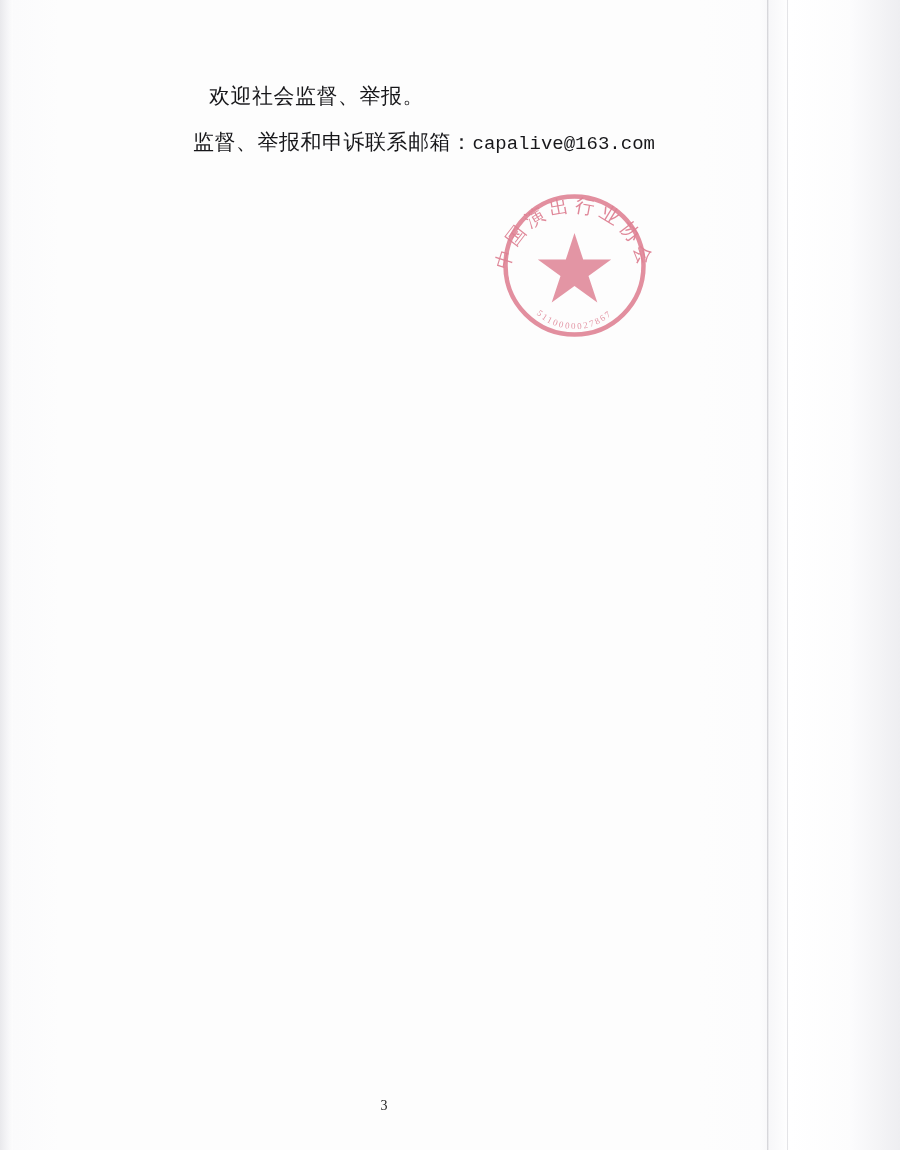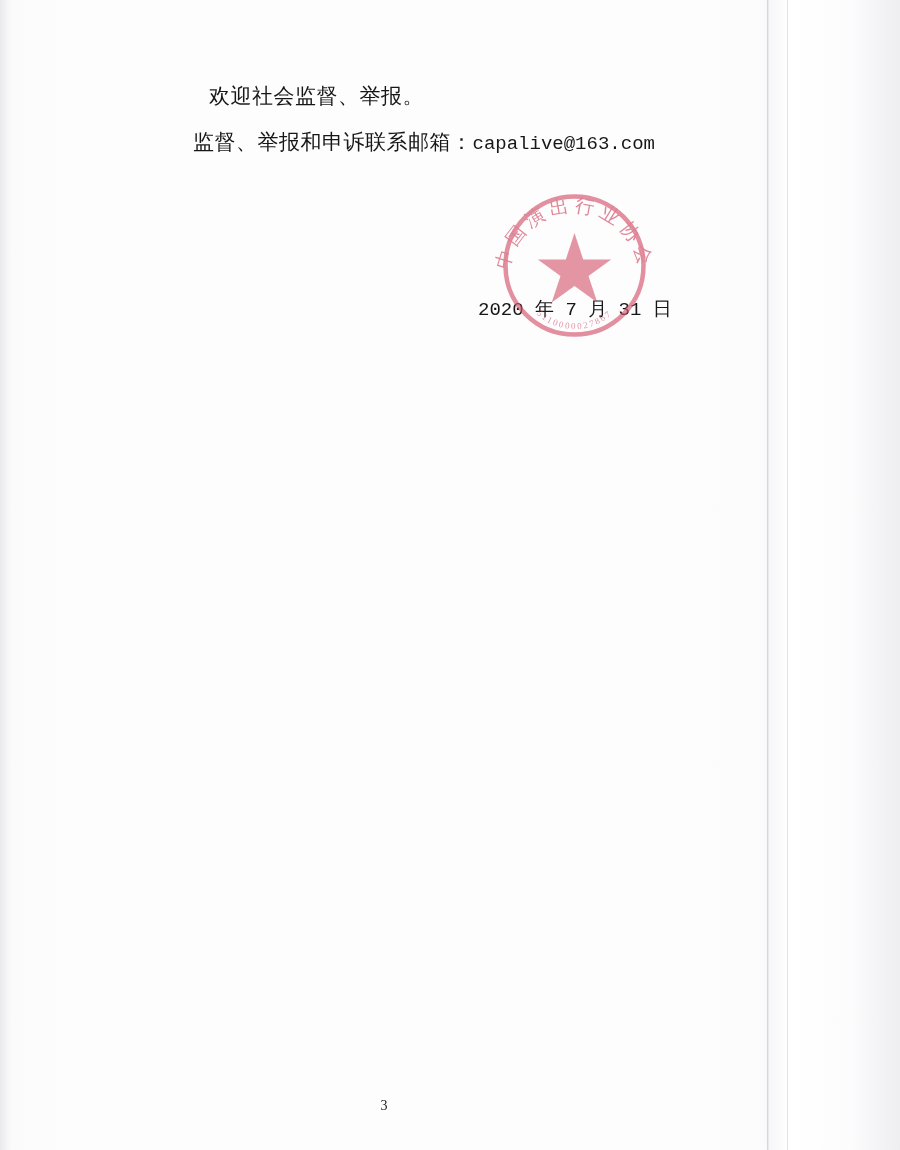--- a/index.html
+++ b/index.html
@@ -65,20 +65,21 @@
     letter-spacing: 0.5px;
   }
   .l1 { left: 193px; top: 82px; margin-left: 16px; }
   .l2 { left: 193px; top: 128px; }
   .l3 { left: 336px; top: 254px; }
   .l4 { left: 478px; top: 296px; }
   .mono {
     font-family: "Liberation Mono", "DejaVu Sans Mono", monospace;
     font-size: 19px;
     letter-spacing: 0px;
+    margin-top: 35px;
   }
   .page-number {
     position: absolute;
     left: 0;
     width: 768px;
     top: 1098px;
     text-align: center;
     font-size: 14px;
     color: #222;
     font-family: "Liberation Serif", serif;
@@ -108,21 +109,20 @@
 
   <div class="content">
 
     <div class="line l1">欢迎社会监督、举报。</div>
 
     <div class="line l2">
       <span>监督、举报和申诉联系邮箱：</span><span class="mono">capalive@163.com</span>
     </div>
 
 
-    <div class="line l4 mono">2020 年 7 月 31 日</div>
 
     <div class="seal">
       <svg width="175" height="175" viewBox="0 0 175 175" xmlns="http://www.w3.org/2000/svg">
         <defs>
           <path id="arcTop" d="M 22,92 A 66,66 0 0 1 153,92" fill="none"></path>
           <path id="arcBottom" d="M 33,108 A 56,56 0 0 0 142,108" fill="none"></path>
         </defs>
         <circle cx="87.5" cy="87.5" r="69" fill="none" stroke="#d4536c" stroke-width="4.5" opacity="0.9"></circle>
         <text class="seal-text" font-size="19" letter-spacing="5" opacity="0.95">
           <textPath href="#arcTop" startOffset="50%" text-anchor="middle">中国演出行业协会</textPath>

